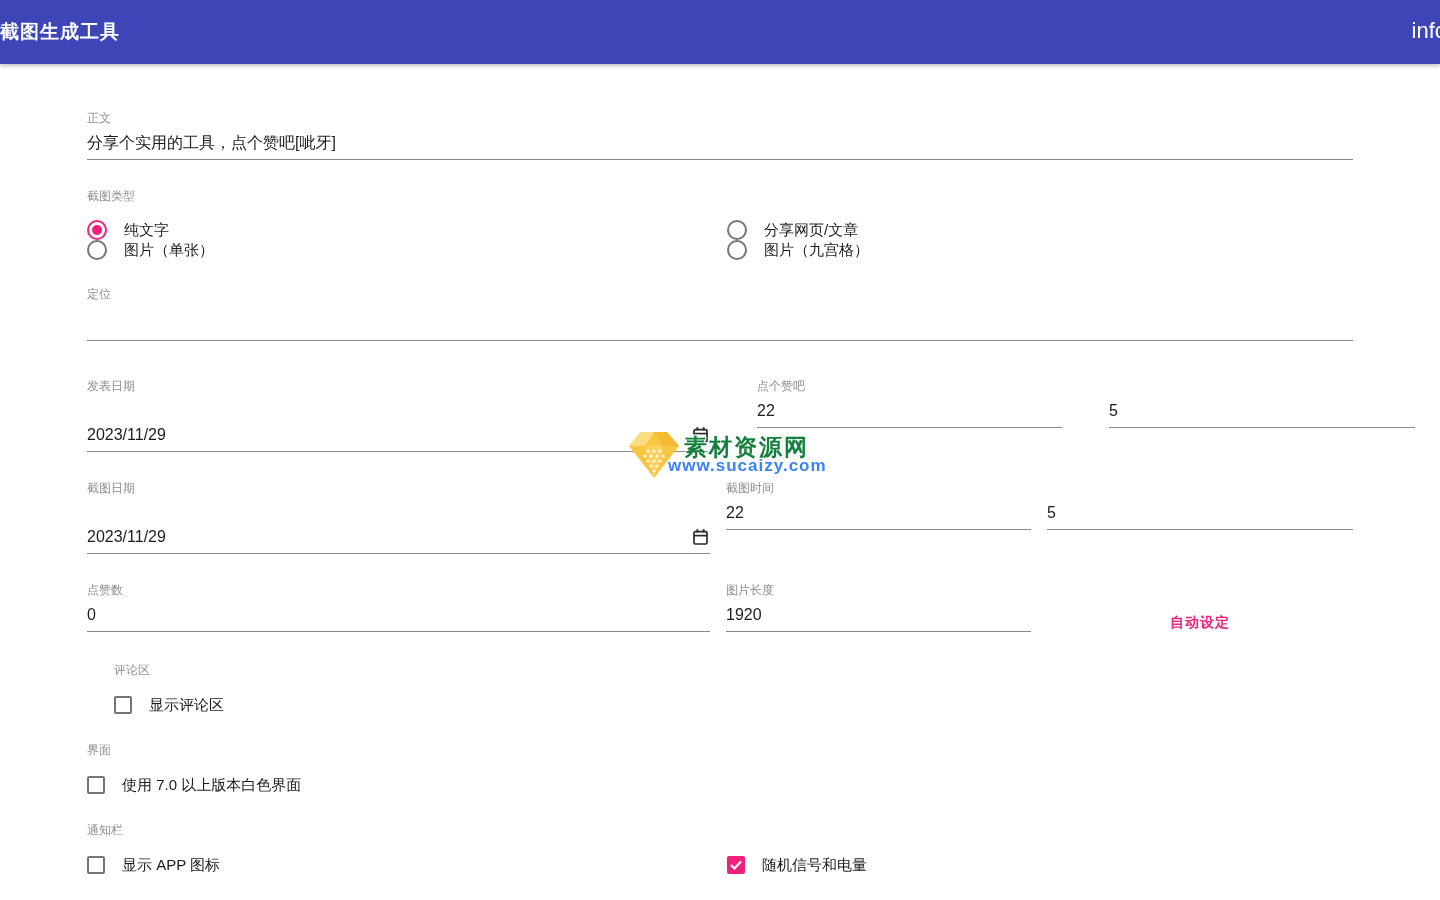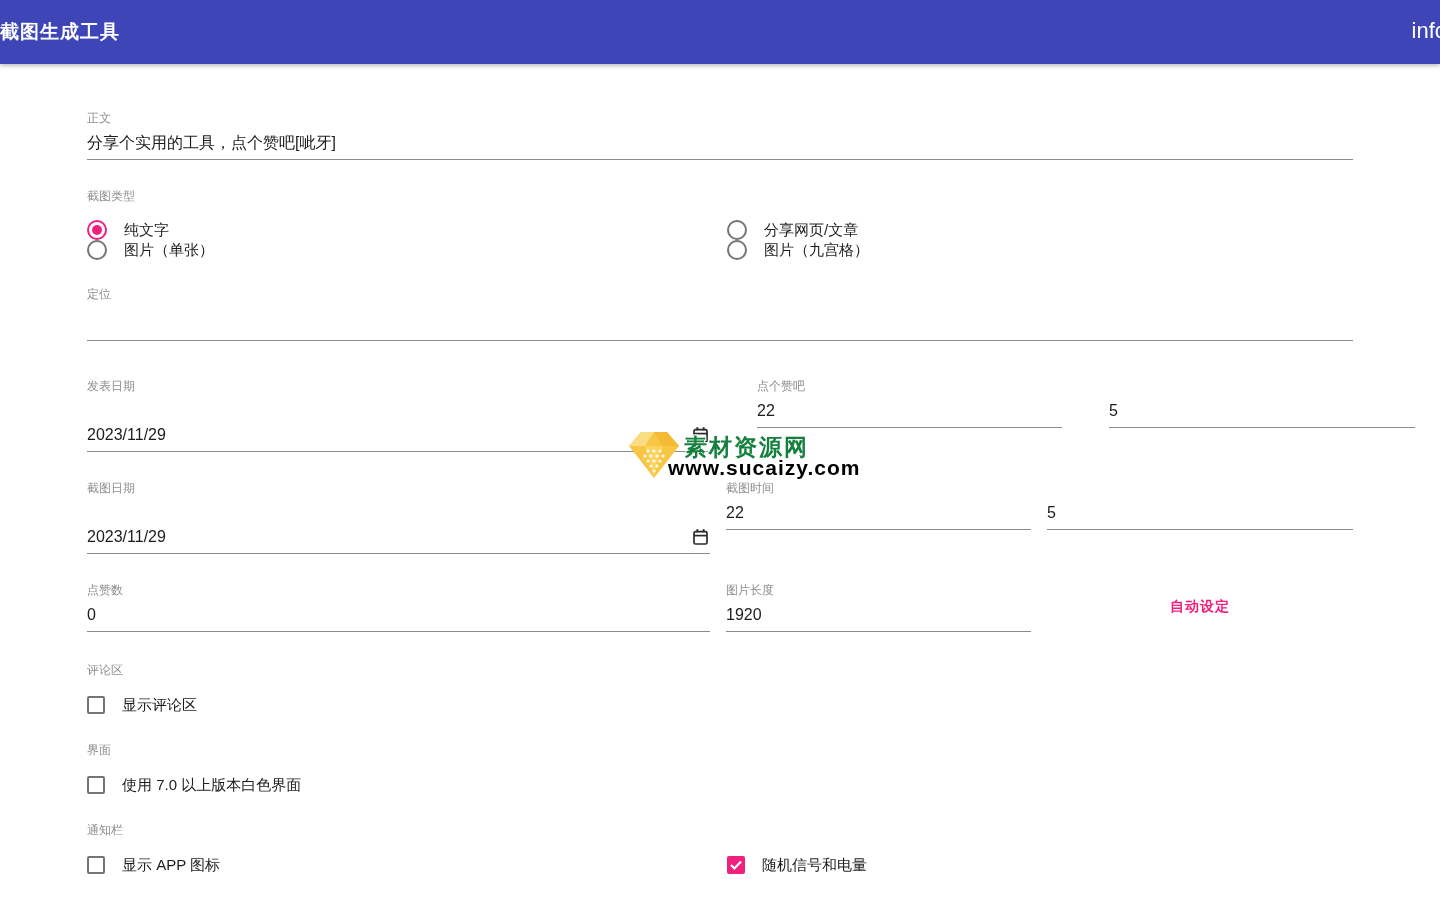--- a/index.html
+++ b/index.html
@@ -72,36 +72,36 @@
   .three-col{display:grid;grid-template-columns:623px 305px 306px;column-gap:16px;}
 
   .username-row{display:flex;align-items:flex-end;}
   .username-field{width:1051px;}
   .side-zone{flex:1;display:flex;justify-content:center;align-items:center;padding-bottom:12px;}
 
   .pink-link{
     color:var(--accent);font-size:14px;font-weight:bold;cursor:pointer;
     letter-spacing:1px;text-decoration:none;
   }
-  .auto-zone{display:flex;justify-content:center;align-items:center;}
+  .auto-zone{display:flex;justify-content:center;align-items:flex-end;}
 
   
   .watermark{
     position:absolute;left:628px;top:428px;width:200px;height:56px;
     pointer-events:none;z-index:20;
   }
   .wm-gem{position:absolute;left:0;top:2px;}
   .wm-title{
     position:absolute;left:56px;top:4px;font-size:23px;font-weight:bold;
     color:#15803d;letter-spacing:2px;white-space:nowrap;
     text-shadow:-1px -1px 0 #fff,1px -1px 0 #fff,-1px 1px 0 #fff,1px 1px 0 #fff;
   }
   .wm-url{
-    position:absolute;left:40px;top:28px;font-size:21px;font-weight:bold;
-    color:#000000;letter-spacing:1px;white-space:nowrap;
+    position:absolute;left:40px;top:28px;font-size:17px;font-weight:bold;
+    color:#3b82f6;letter-spacing:1px;white-space:nowrap;
     text-shadow:-1px -1px 0 #fff,1px -1px 0 #fff,-1px 1px 0 #fff,1px 1px 0 #fff;
   }
 </style>
 </head>
 <body>
 
 <header class="appbar">
   <div class="appbar-title">截图生成工具</div>
   <div class="appbar-info">info</div>
 </header>
@@ -220,21 +220,21 @@
     </div>
     <div>
       <div class="field-label">图片长度</div>
       <input class="text-input" type="text" value="1920" style="">
     </div>
     <div class="auto-zone">
       <a class="pink-link">自动设定</a>
     </div>
   </div>
 
-  <div style="margin-top:30px;">
+  <div style="margin-top:30px;margin-left:27px;">
     <div class="field-label">评论区</div>
     <div class="control-row" style="margin-top:17px;">
       <span class="checkbox">
         
       </span>
       <span class="control-label">显示评论区</span>
     </div>
   </div>
 
   <div style="margin-top:27px;">

